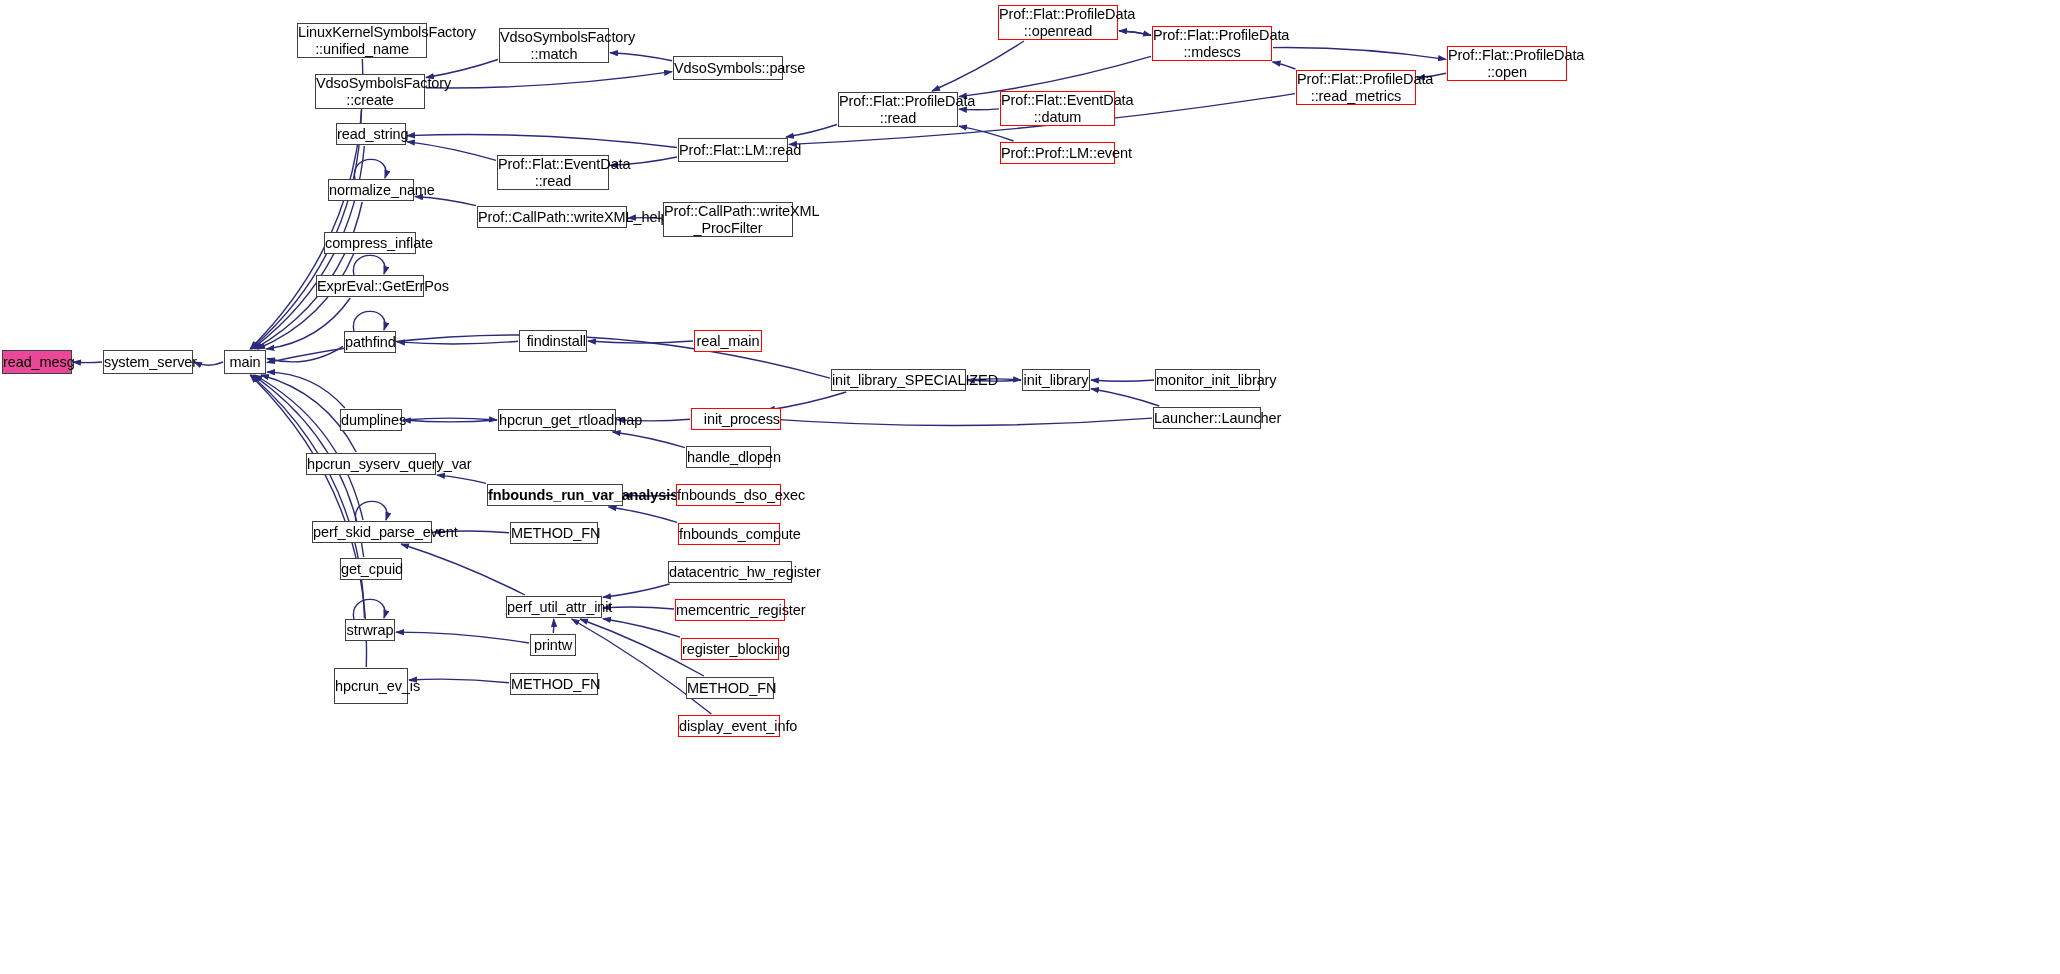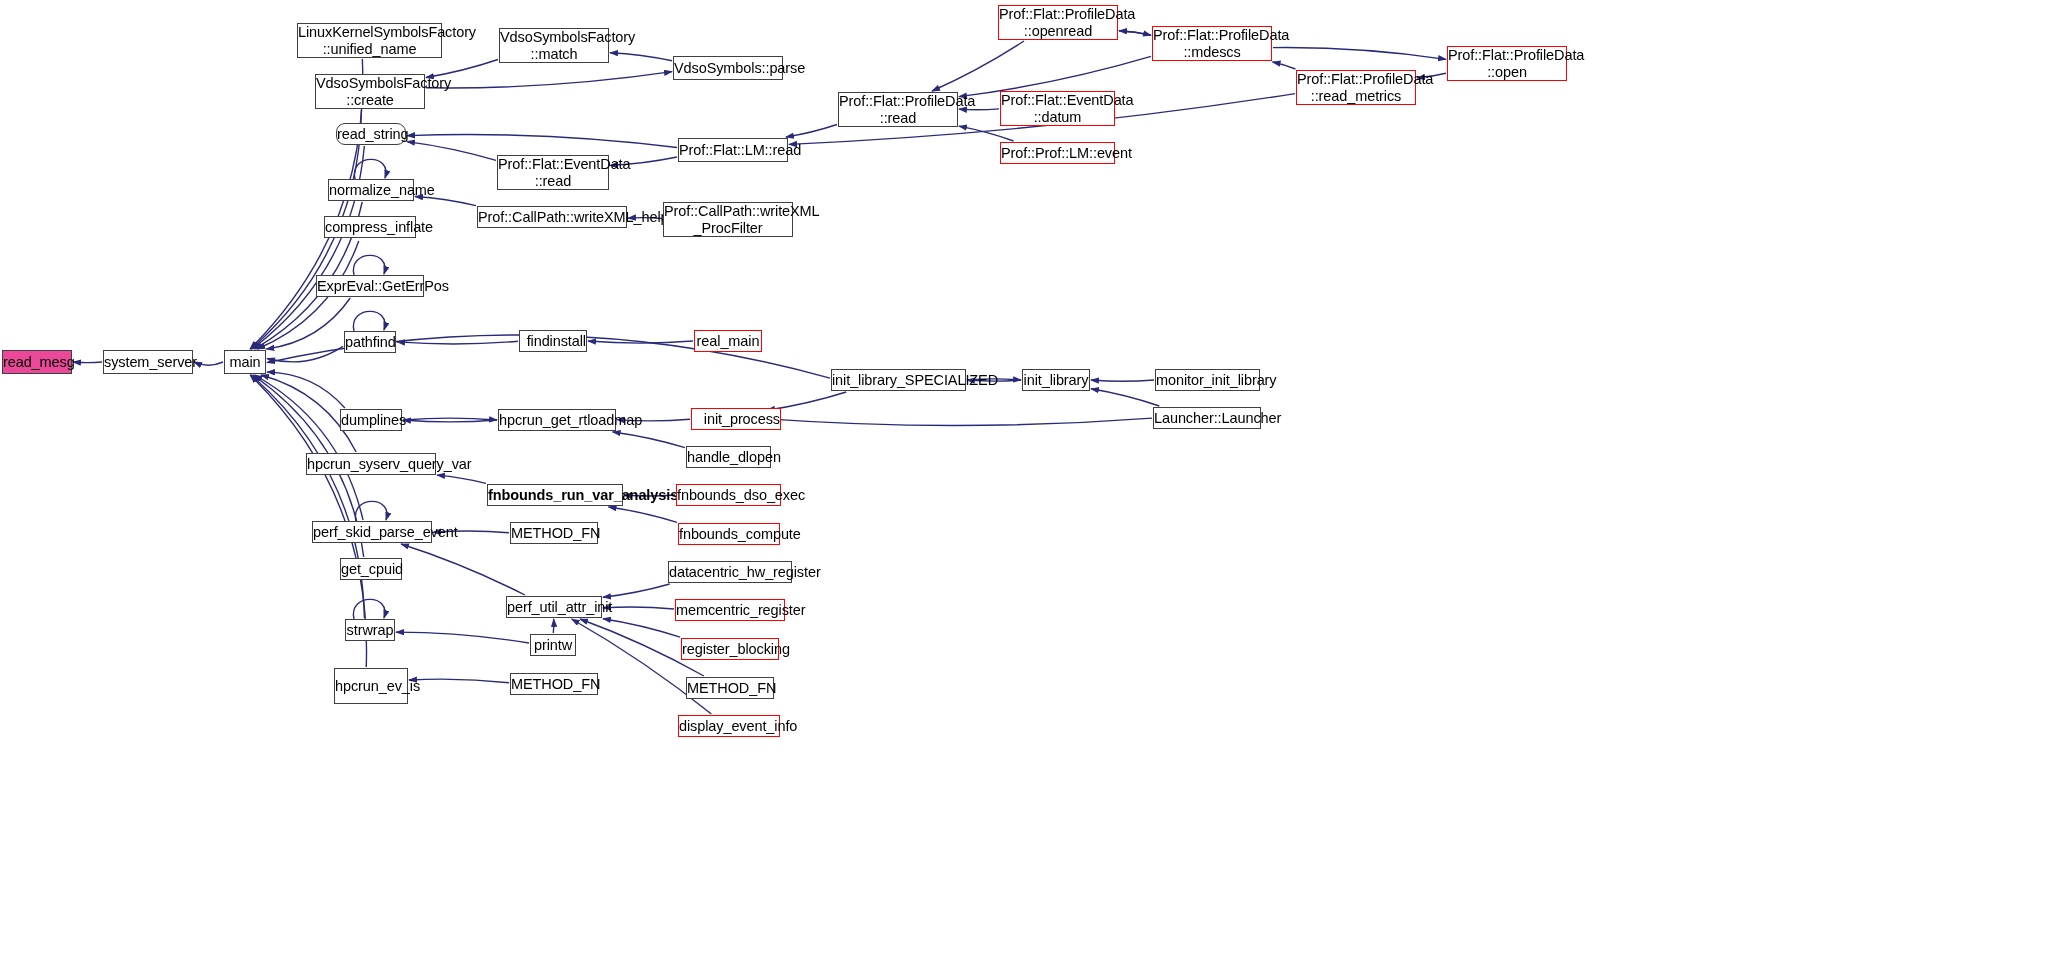--- a/index.html
+++ b/index.html
@@ -88,49 +88,49 @@
         <path d="M 553.3157894736842 633 Q 554.06 626.0147368421053 553.6842105263158 619" marker-end="url(#ah)"></path>
         <path d="M 354 619 C 348 593, 392 593, 384 618" marker-end="url(#ah)"></path>
         <path d="M 529 643.0327868852459 Q 462.93606557377046 632.2619672131146 396 632.1311475409836" marker-end="url(#ah)"></path>
         <path d="M 509 682.7704918032787 Q 459.10928961748635 677.4043715846994 409 680.0382513661202" marker-end="url(#ah)"></path>
       </g>
   </svg>
   <div id="nodes-layer">
       <div class="node cur" style="left: 2px; top: 350px; width: 70px; height: 24px;"><span>read_mesg</span></div>
       <div class="node" style="left: 103px; top: 350px; width: 90px; height: 24px;"><span>system_server</span></div>
       <div class="node" style="left: 224px; top: 350px; width: 42px; height: 24px;"><span>main</span></div>
-      <div class="node" style="left: 297px; top: 23px; width: 145px; height: 35px; text-align: center;"><span>LinuxKernelSymbolsFactory
+      <div class="node" style="left: 297px; top: 23px; width: 130px; height: 35px; text-align: center;"><span>LinuxKernelSymbolsFactory
 ::unified_name</span></div>
       <div class="node" style="left: 315px; top: 74px; width: 110px; height: 35px;"><span>VdsoSymbolsFactory
 ::create</span></div>
       <div class="node" style="left: 499px; top: 28px; width: 110px; height: 35px;"><span>VdsoSymbolsFactory
 ::match</span></div>
       <div class="node" style="left: 673px; top: 56px; width: 110px; height: 24px;"><span>VdsoSymbols::parse</span></div>
-      <div class="node" style="left: 336px; top: 123px; width: 70px; height: 22px; border-radius: 9px;"><span>read_string</span></div>
+      <div class="node" style="left: 336px; top: 123px; width: 70px; height: 22px;"><span>read_string</span></div>
       <div class="node" style="left: 497px; top: 155px; width: 112px; height: 35px;"><span>Prof::Flat::EventData
 ::read</span></div>
       <div class="node" style="left: 678px; top: 138px; width: 110px; height: 24px;"><span>Prof::Flat::LM::read</span></div>
       <div class="node" style="left: 838px; top: 92px; width: 120px; height: 35px;"><span>Prof::Flat::ProfileData
 ::read</span></div>
       <div class="node red" style="left: 998px; top: 5px; width: 120px; height: 35px;"><span>Prof::Flat::ProfileData
 ::openread</span></div>
       <div class="node red" style="left: 1000px; top: 91px; width: 115px; height: 35px;"><span>Prof::Flat::EventData
 ::datum</span></div>
       <div class="node red" style="left: 1000px; top: 142px; width: 115px; height: 22px;"><span>Prof::Prof::LM::event</span></div>
       <div class="node red" style="left: 1152px; top: 26px; width: 120px; height: 35px;"><span>Prof::Flat::ProfileData
 ::mdescs</span></div>
       <div class="node red" style="left: 1296px; top: 70px; width: 120px; height: 35px;"><span>Prof::Flat::ProfileData
 ::read_metrics</span></div>
       <div class="node red" style="left: 1447px; top: 46px; width: 120px; height: 35px;"><span>Prof::Flat::ProfileData
 ::open</span></div>
       <div class="node" style="left: 328px; top: 179px; width: 86px; height: 22px;"><span>normalize_name</span></div>
       <div class="node" style="left: 477px; top: 206px; width: 150px; height: 22px;"><span>Prof::CallPath::writeXML_help</span></div>
       <div class="node" style="left: 663px; top: 202px; width: 130px; height: 35px;"><span>Prof::CallPath::writeXML
 _ProcFilter</span></div>
-      <div class="node" style="left: 324px; top: 216px; width: 92px; height: 22px; text-align: right;"><span>compress_inflate</span></div>
+      <div class="node" style="left: 324px; top: 232px; width: 92px; height: 22px; text-align: right;"><span>compress_inflate</span></div>
       <div class="node" style="left: 316px; top: 275px; width: 108px; height: 22px;"><span>ExprEval::GetErrPos</span></div>
       <div class="node" style="left: 344px; top: 331px; width: 52px; height: 22px;"><span>pathfind</span></div>
       <div class="node" style="left: 519px; top: 330px; width: 68px; height: 22px; text-align: right;"><span>findinstall</span></div>
       <div class="node red" style="left: 694px; top: 330px; width: 68px; height: 22px;"><span>real_main</span></div>
       <div class="node" style="left: 831px; top: 369px; width: 135px; height: 22px;"><span>init_library_SPECIALIZED</span></div>
       <div class="node" style="left: 1022px; top: 369px; width: 68px; height: 22px;"><span>init_library</span></div>
       <div class="node" style="left: 1155px; top: 369px; width: 105px; height: 22px;"><span>monitor_init_library</span></div>
       <div class="node" style="left: 1153px; top: 407px; width: 108px; height: 22px;"><span>Launcher::Launcher</span></div>
       <div class="node" style="left: 340px; top: 409px; width: 62px; height: 22px;"><span>dumplines</span></div>
       <div class="node" style="left: 498px; top: 409px; width: 118px; height: 22px;"><span>hpcrun_get_rtloadmap</span></div>

